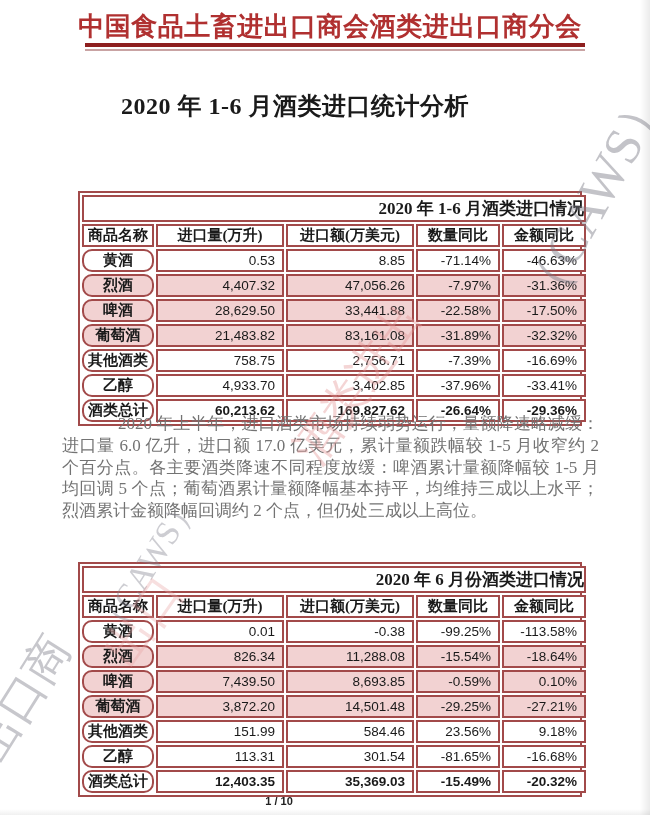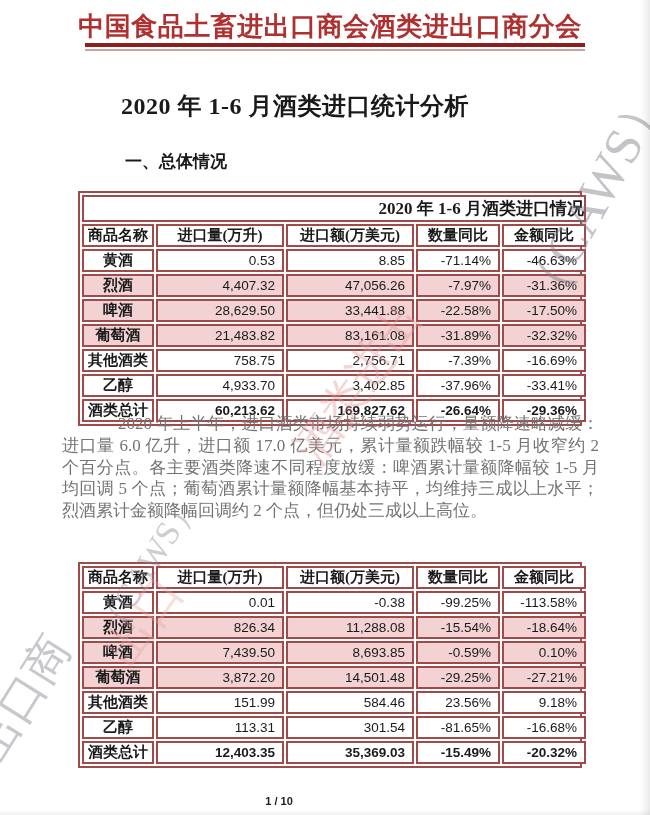--- a/index.html
+++ b/index.html
@@ -80,21 +80,21 @@
     overflow: hidden;
     white-space: nowrap;
   }
   td.t-title {
     text-align: right; font-weight: bold; font-size: 17px;
   }
   td.t-head {
     text-align: center; font-weight: bold; font-size: 15px;
   }
   td.t-name {
-    text-align: center; font-weight: bold; font-size: 15px;
+    text-align: center; font-weight: bold; font-size: 15px; border-radius: 10px;
   }
   td.t-num, td.t-pct {
     text-align: right; padding-right: 7px;
     font-family: "Liberation Sans", "DejaVu Sans", sans-serif;
     font-size: 13.5px;
   }
   tr.pink td { background: var(--row-pink); }
   tr.total td.t-num, tr.total td.t-pct { font-weight: bold; }
   .analysis {
     position: absolute; top: 413px; left: 62px; width: 537px;
@@ -128,21 +128,20 @@
 <body>
 
 <div class="page">
 
   <div class="org-header">中国食品土畜进出口商会酒类进出口商分会</div>
   <div class="rule rule-thick"></div>
   <div class="rule rule-thin"></div>
 
   <div class="doc-title">2020 年 1-6 月酒类进口统计分析</div>
 
-  <div class="section-heading">一、总体情况</div>
 
   <div class="table-wrap t1">
     <table>
       <colgroup>
         <col class="c-name">
           <col class="c-vol">
           <col class="c-val">
           <col class="c-p1">
           <col class="c-p2">
       </colgroup>
@@ -216,20 +215,23 @@
     <table>
       <colgroup>
         <col class="c-name">
           <col class="c-vol">
           <col class="c-val">
           <col class="c-p1">
           <col class="c-p2">
       </colgroup>
       <tbody>
           <tr>
+            <td class="t-title" colspan="5">2020 年 6 月份酒类进口情况</td>
+          </tr>
+          <tr>
             <td class="t-head">商品名称</td>
             <td class="t-head">进口量(万升)</td>
             <td class="t-head">进口额(万美元)</td>
             <td class="t-head">数量同比</td>
             <td class="t-head">金额同比</td>
           </tr>
           <tr>
             <td class="t-name">黄酒</td>
             <td class="t-num">0.01</td>
             <td class="t-num">-0.38</td>

